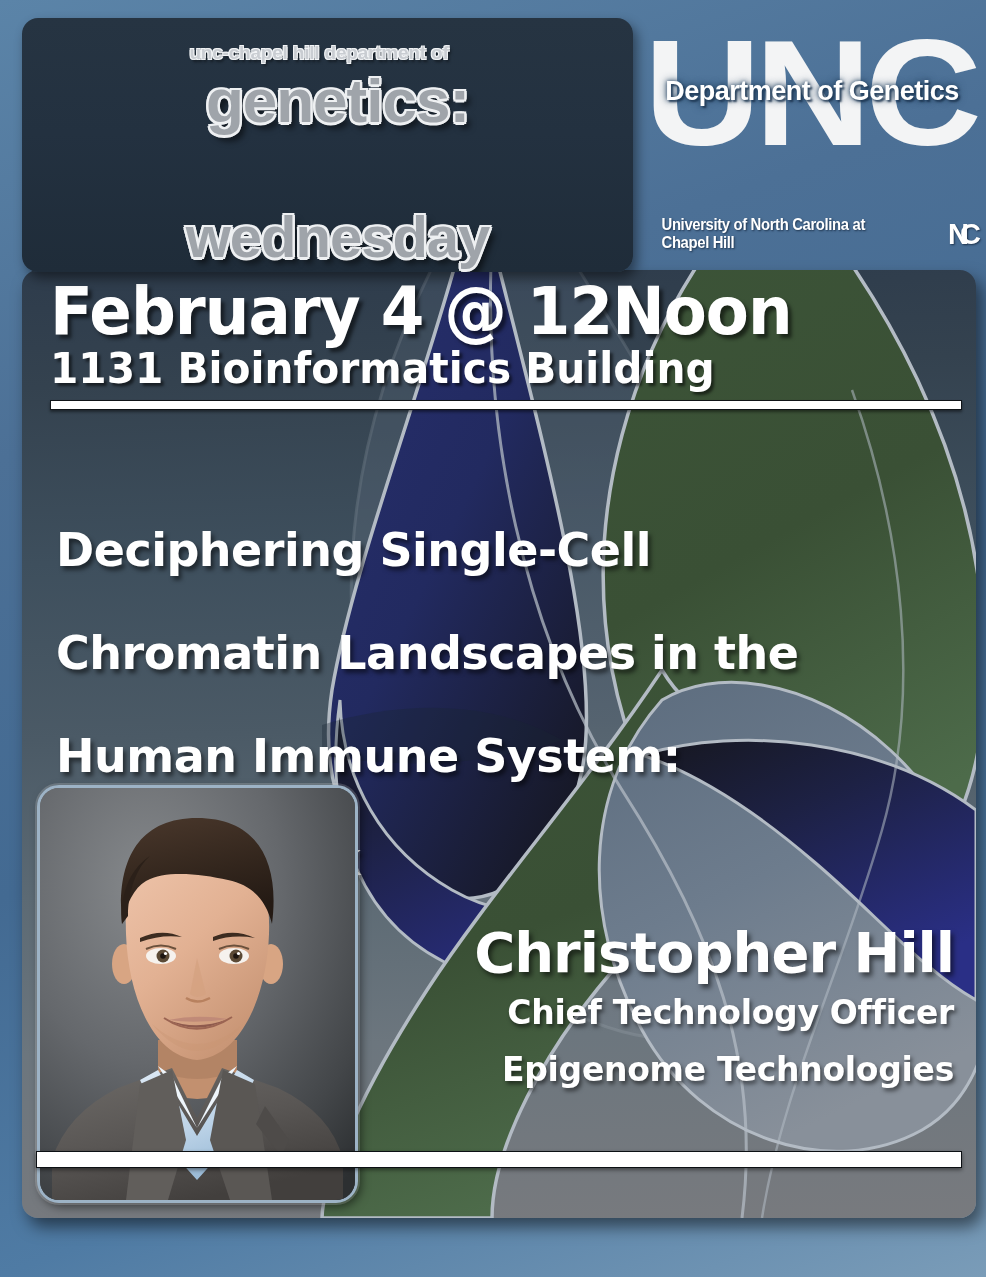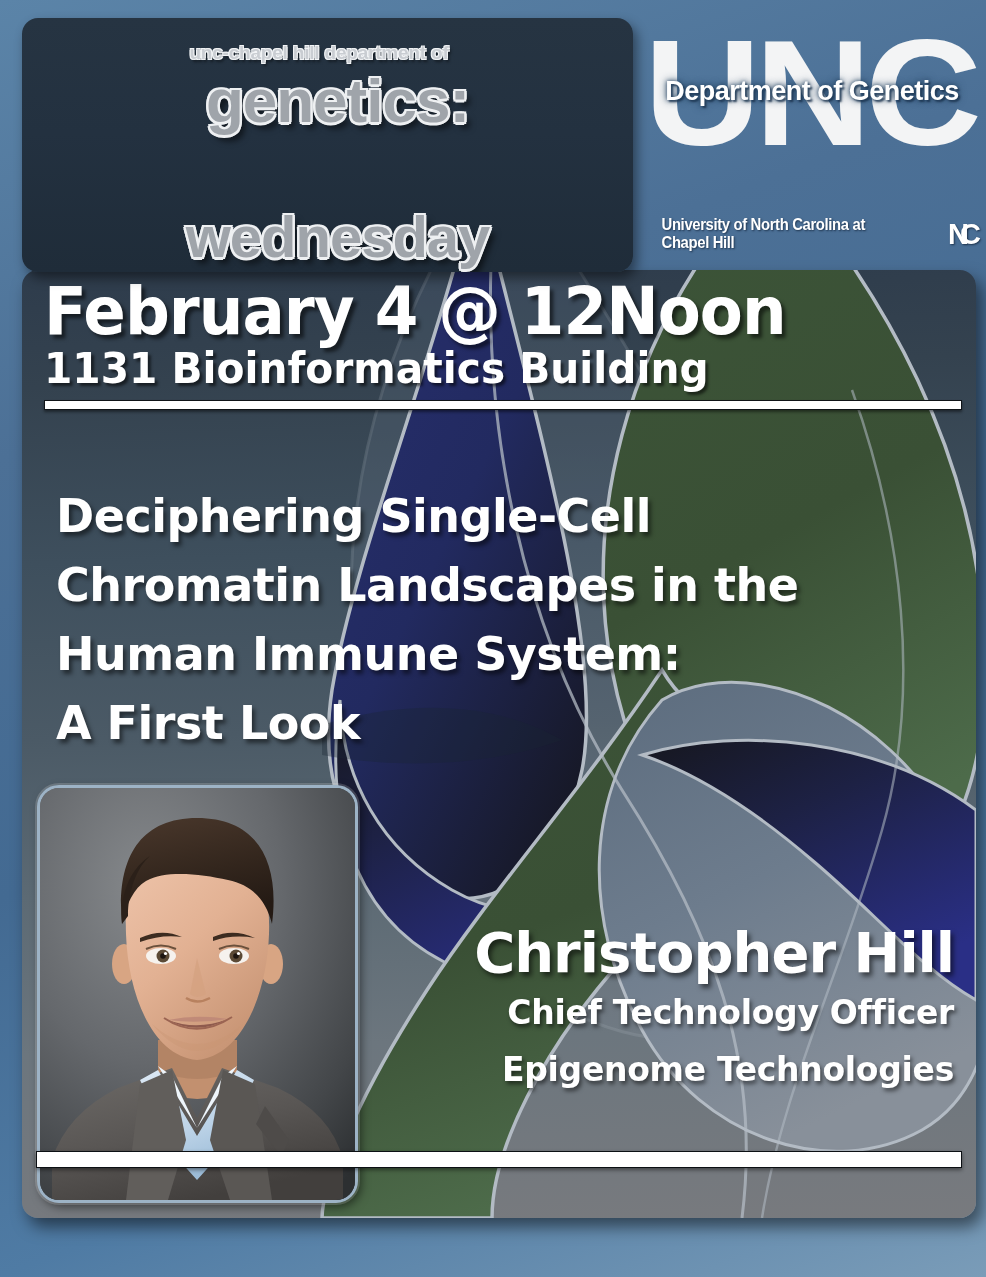--- a/index.html
+++ b/index.html
@@ -141,21 +141,21 @@
         #2e3c4c 0%, #34424f 12%, #3e4f5d 30%,
         #4b5a66 48%, #5c6a74 64%, #6c767e 80%, #787a7e 100%);
     box-shadow: 6px 9px 16px rgba(0,0,0,0.5);
     z-index: 5;
   }
   #bg-art { position: absolute; inset: 0; }
 
   
   #datetime-block {
     position: absolute;
-    left: 8px; right: 0;
+    left: 14px; right: 0;
     top: 0;
     padding: 8px 14px 12px 14px;
     z-index: 3;
   }
   #date-line {
     font-size: 66px;
     font-weight: bold;
     color: #ffffff;
     letter-spacing: -1px;
     line-height: 1.02;
@@ -194,21 +194,21 @@
     width: 900px;
     z-index: 3;
     font-size: 46px;
     font-weight: bold;
     color: #ffffff;
     line-height: 1.5;
     letter-spacing: -0.5px;
     text-shadow: 3px 4px 4px rgba(0,0,0,0.5);
     font-family: "DejaVu Sans", sans-serif;
   }
-  #talk-title div { white-space: nowrap; }
+  #talk-title div { white-space: nowrap; margin-top: 34px; }
 
   
   #speaker-photo {
     position: absolute;
     left: 15px;
     top: 515px;
     width: 315px;
     height: 412px;
     border-radius: 22px;
     border: 3px solid #9db3c6;

